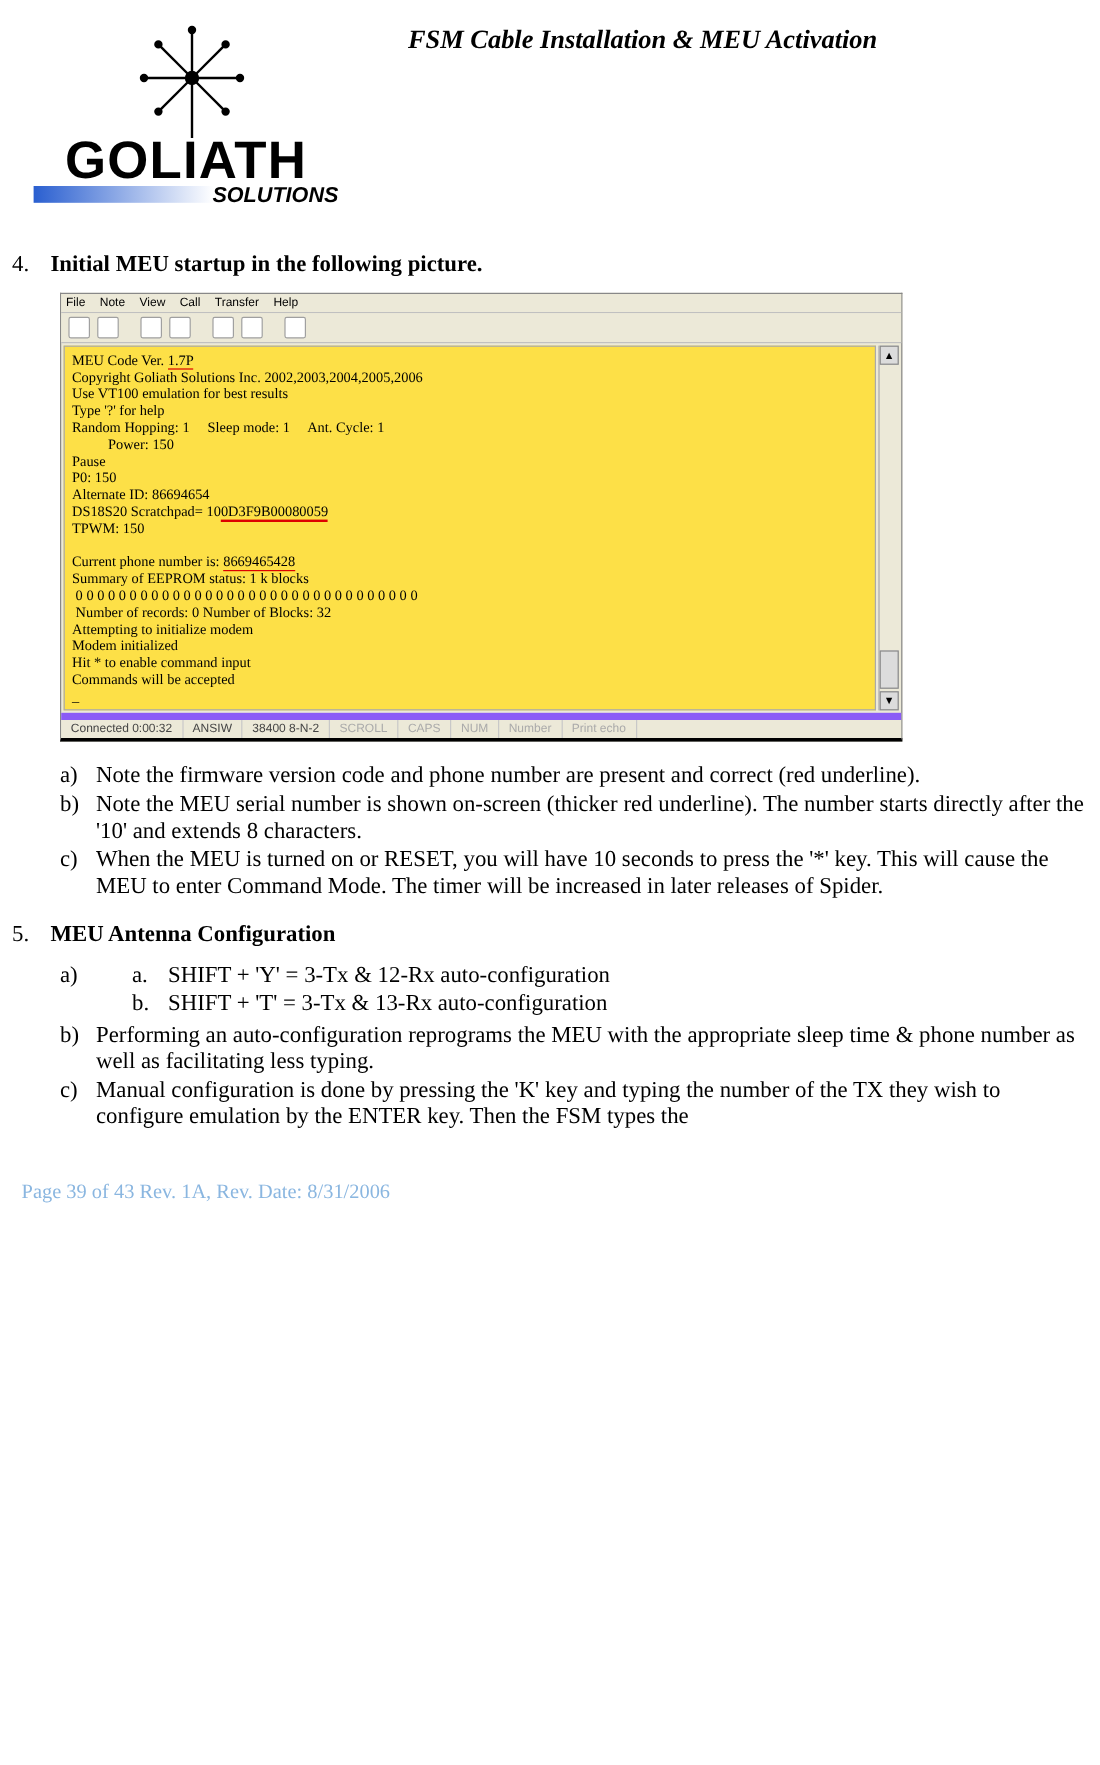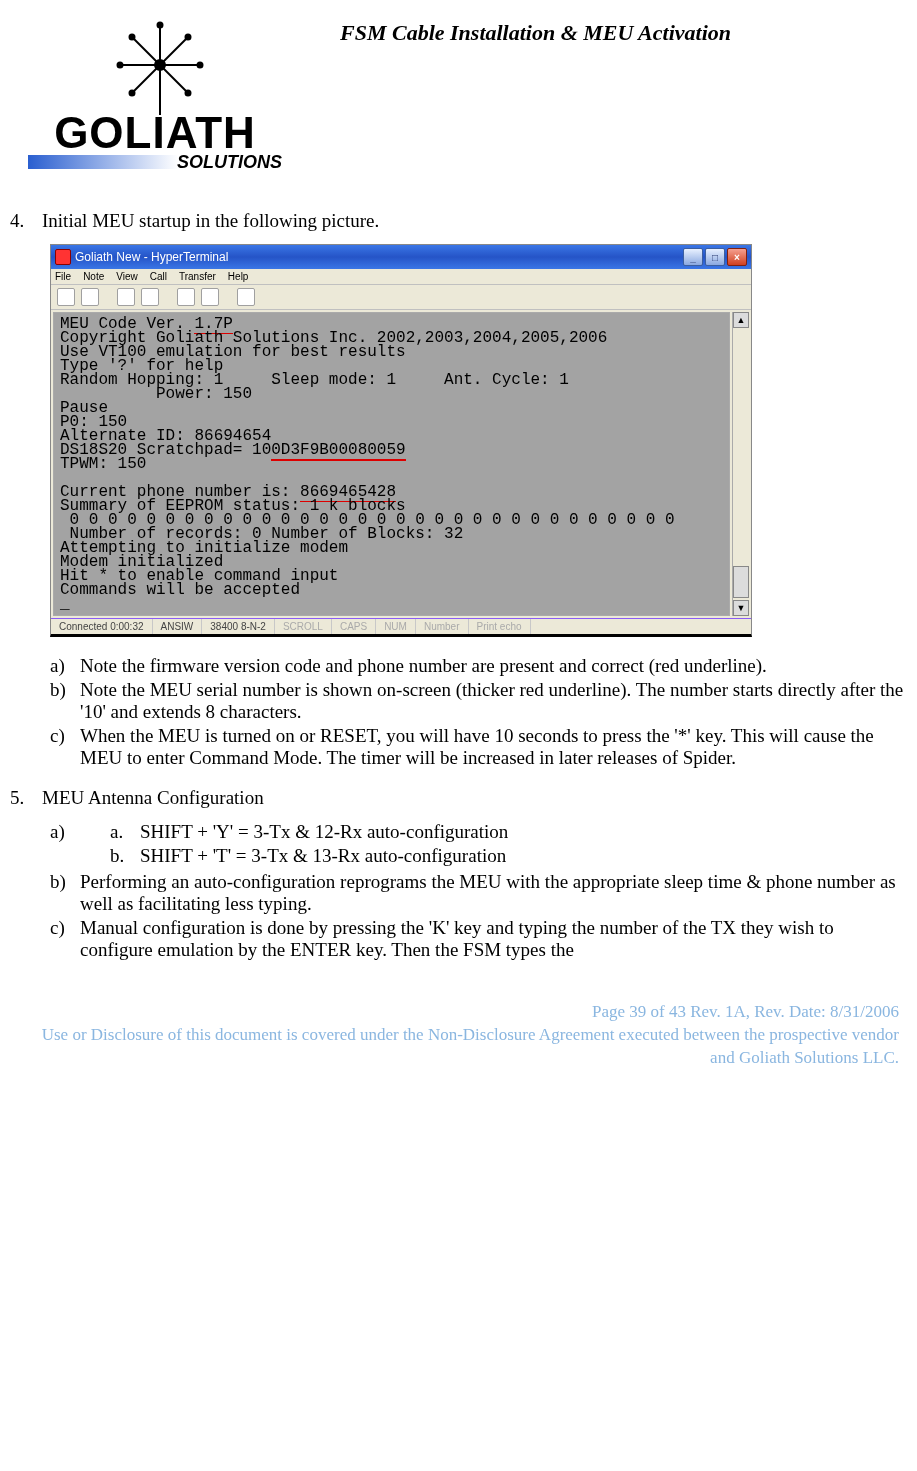--- a/index.html
+++ b/index.html
@@ -34,21 +34,21 @@
     font-style: italic;
   }
   .numbered-item {
     display: flex;
     margin: 0 0 12px 0;
   }
   .numbered-item .num {
     width: 32px;
     flex-shrink: 0;
   }
-  .numbered-item .content { flex: 1; }
+  .numbered-item .content { flex: 1; font-weight: bold; }
 
   
   .ht-window {
     margin: 10px 0 18px 40px;
     width: 700px;
     border: 1px solid #888;
     background: #ece9d8;
     font-family: Tahoma, sans-serif;
     font-size: 11px;
     border-bottom: 3px solid #000;
@@ -83,40 +83,40 @@
   }
   .ht-toolbar {
     background:#ece9d8;padding:3px 6px;border-bottom:1px solid #c0c0c0;
     display:flex;gap:6px;align-items:center;
   }
   .ht-tbicon {
     width:16px;height:16px;border:1px solid #a0a0a0;background:#fff;border-radius:2px;
   }
   .ht-body-row { display:flex; }
   .ht-terminal {
-    background:#a3a3a3;
-    font-family: Liberation Mono, monospace;
-    font-size: 16px;
+    background:#fde047;
+    font-family: Liberation Serif, serif;
+    font-size: 12px;
     line-height: 14px;
     color:#000;
     padding:4px 6px;
     white-space: pre;
     flex:1;
     min-height:265px;
     border:1px solid #aaa;
     margin:2px;
   }
   .ht-scroll {
     width:16px;background:#ece9d8;border-left:1px solid #aaa;margin:2px 2px 2px 0;
     display:flex;flex-direction:column;justify-content:space-between;align-items:center;
   }
   .ht-scroll .arrow{width:14px;height:14px;background:#dcdcdc;border:1px solid #888;font-size:9px;display:flex;align-items:center;justify-content:center;}
   .ht-scroll .thumb{width:14px;height:30px;background:#dcdcdc;border:1px solid #888;margin-bottom:2px;}
   .ht-status {
-    background:#ece9d8;border-top:1px solid #8b5cf6;display:flex;font-size:10px;color:#444;
+    background:#ece9d8;border-top:6px solid #8b5cf6;display:flex;font-size:10px;color:#444;
   }
   .ht-status .cell{padding:2px 8px;border-right:1px solid #c8c8c8;white-space:nowrap;}
   .ht-status .cell.dim{color:#aaa;}
 
   .red-thin { border-bottom:1px solid #d00; }
   .red-thick { border-bottom:2px solid #d00; }
 
   .sub-list {
     margin: 10px 0 18px 40px;
   }
@@ -125,21 +125,21 @@
     margin-bottom:2px;
   }
   .sub-item .mark { width:30px; flex-shrink:0; }
   .sub-item .c    { flex:1; }
   .sub-sub {
     margin-left:30px;
   }
   .sub-sub .mark { width:30px; flex-shrink:0; }
 
   .footer {
-    text-align:right;
+    text-align:left;
     font-size:17px;
     color:#8ab6e0;
     margin-top:40px;
     padding:0 8px;
     line-height:1.35;
   }
 </style>
 </head>
 <body>
 
@@ -182,31 +182,20 @@
     </div>
     <div class="header-title">FSM Cable Installation &amp; MEU Activation</div>
   </div>
 
   <div class="numbered-item">
     <div class="num">4.</div>
     <div class="content">Initial MEU startup in the following picture.</div>
   </div>
 
   <div class="ht-window">
-    <div class="ht-titlebar">
-      <div class="left">
-        <span class="ht-appicon"></span>
-        <span>Goliath New - HyperTerminal</span>
-      </div>
-      <div class="ht-winbtns">
-        <div class="ht-winbtn">_</div>
-        <div class="ht-winbtn">□</div>
-        <div class="ht-closebtn">×</div>
-      </div>
-    </div>
     <div class="ht-menubar">
       <span>File</span>
       <span>Note</span>
       <span>View</span>
       <span>Call</span>
       <span>Transfer</span>
       <span>Help</span>
     </div>
     <div class="ht-toolbar">
       <span class="ht-tbicon"></span>
@@ -300,16 +289,15 @@
         <div class="c">Performing an auto-configuration reprograms the MEU with the appropriate sleep time &amp; phone number as well as facilitating less typing.</div>
       </div>
     <div class="sub-item">
         <div class="mark">c)</div>
         <div class="c">Manual configuration is done by pressing the 'K' key and typing the number of the TX they wish to configure emulation by the ENTER key. Then the FSM types the</div>
       </div>
   </div>
 
   <div class="footer">
     <div>Page 39 of 43     Rev. 1A,   Rev. Date: 8/31/2006</div>
-    <div>Use or Disclosure of this document is covered under the Non-Disclosure Agreement executed between the prospective vendor and Goliath Solutions LLC.</div>
   </div>
 
 </div>
 
 </body></html>

